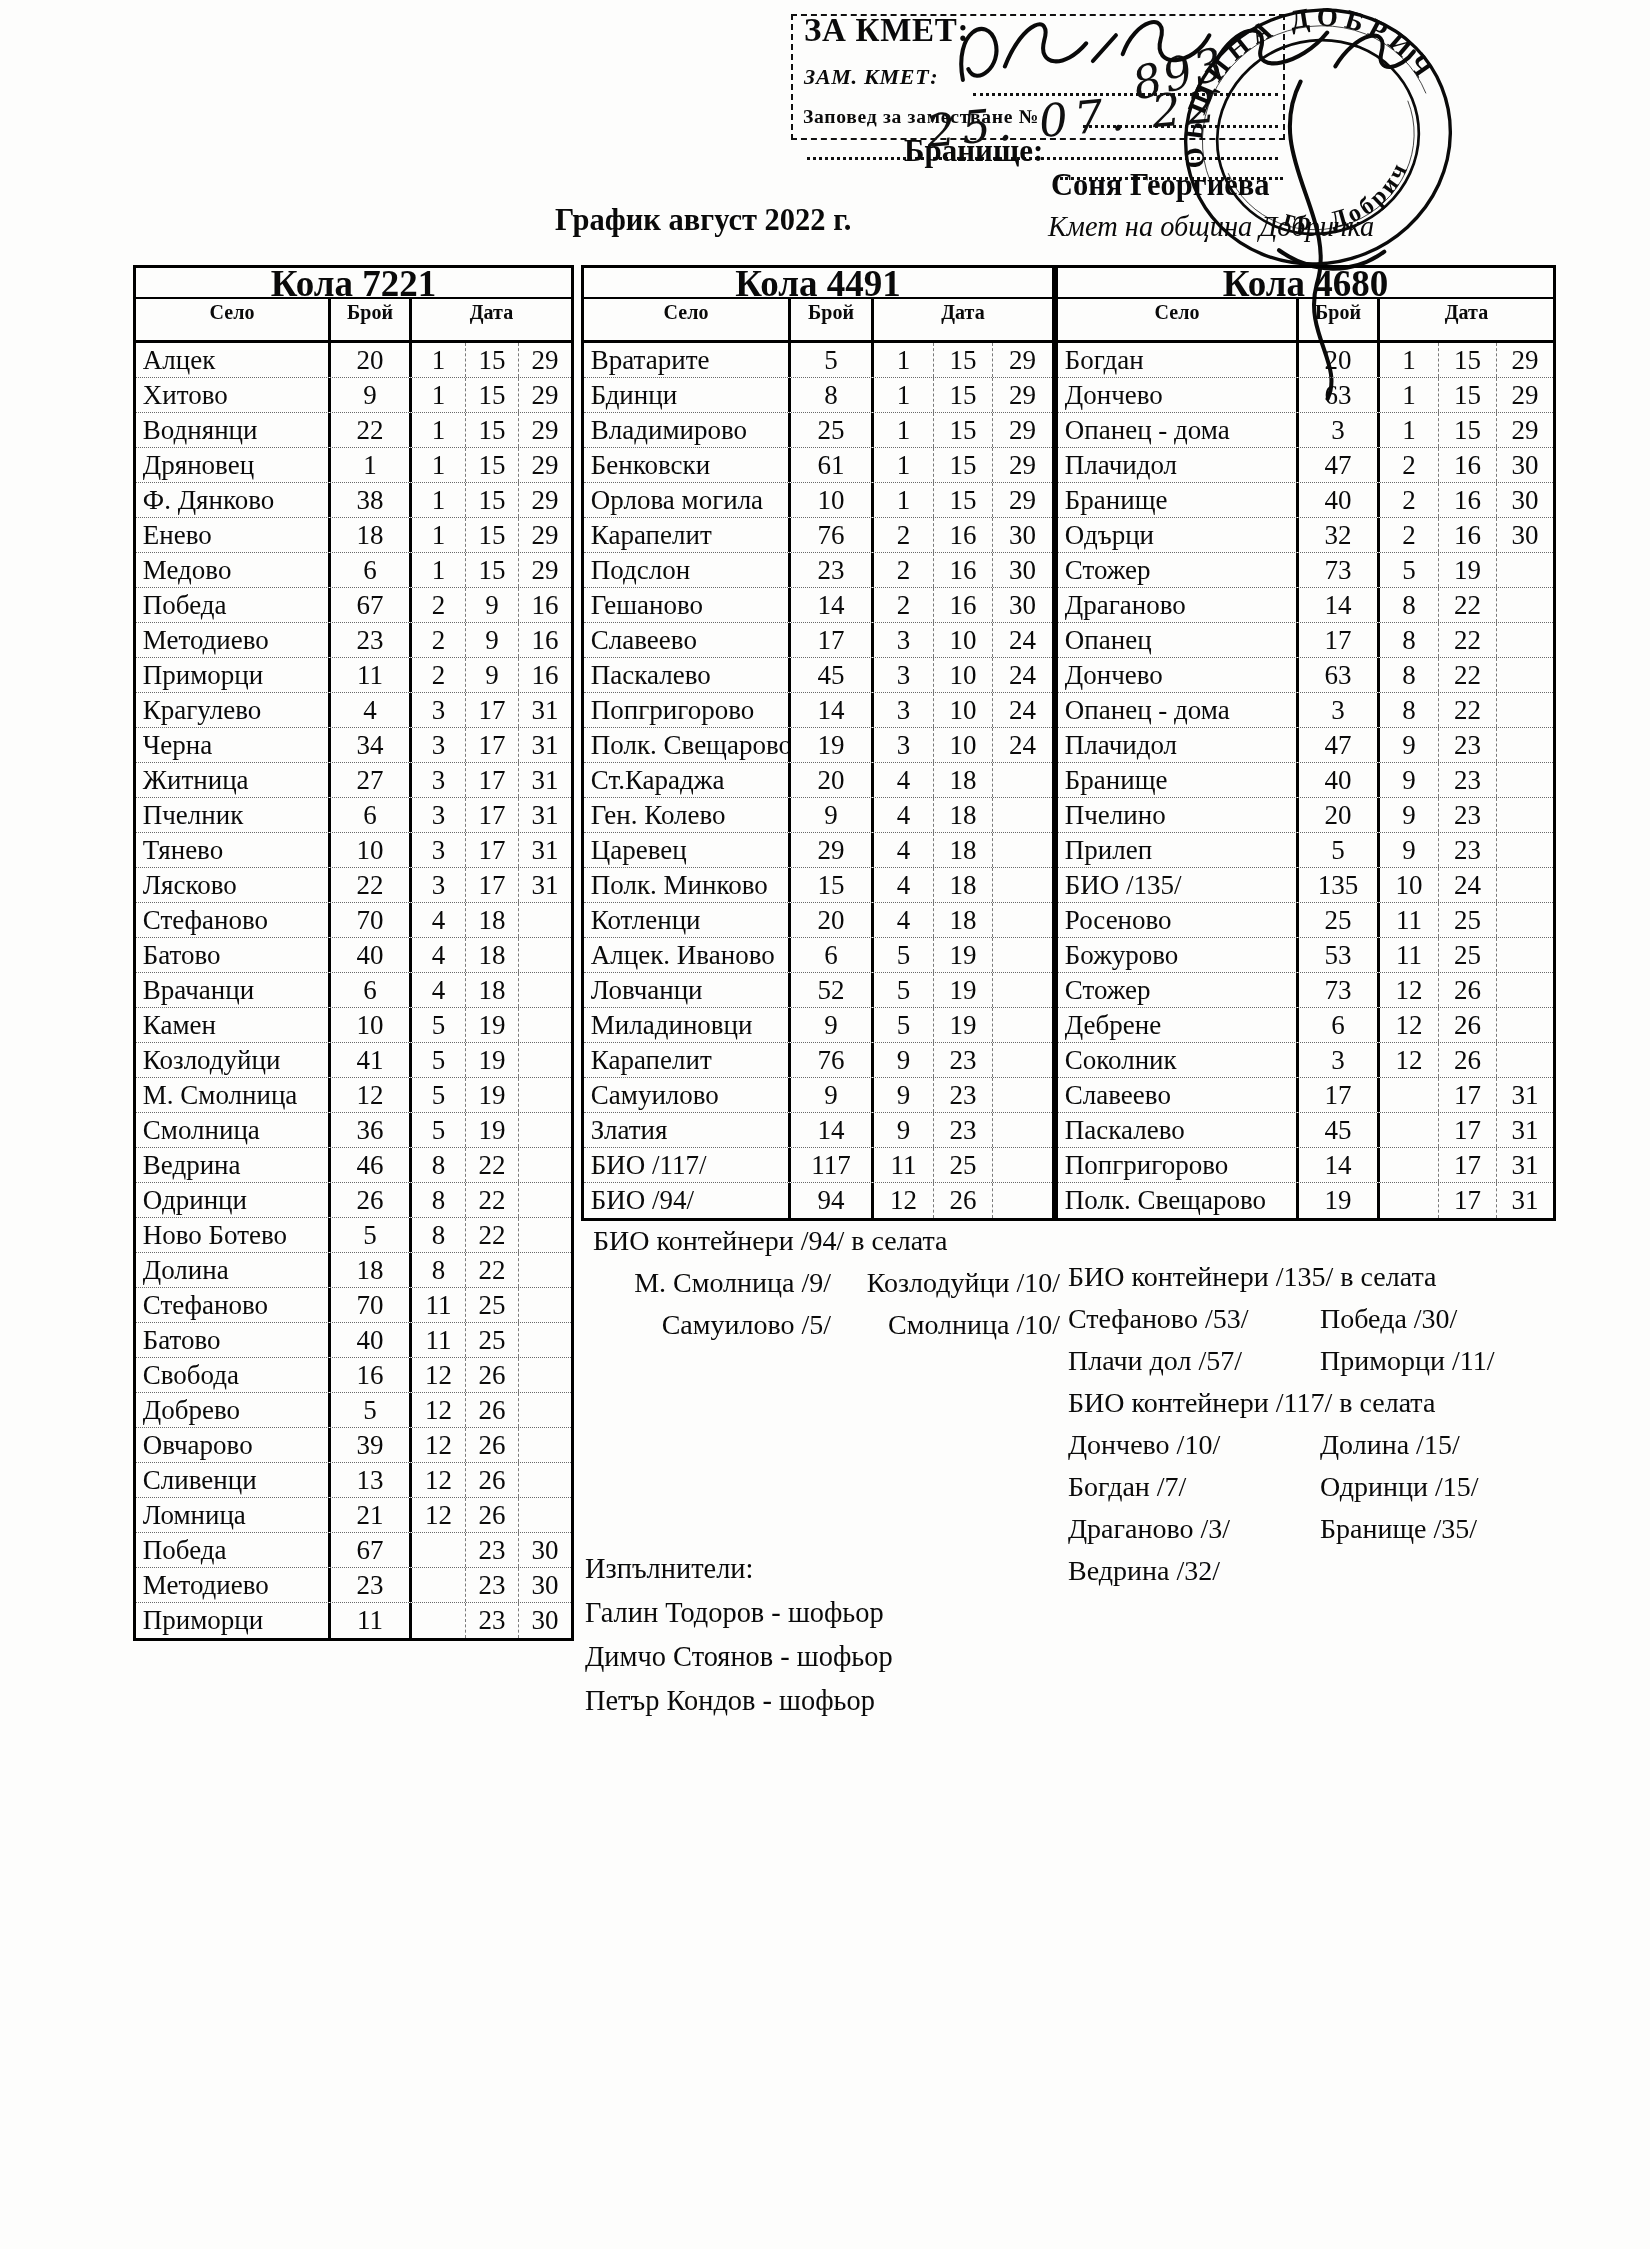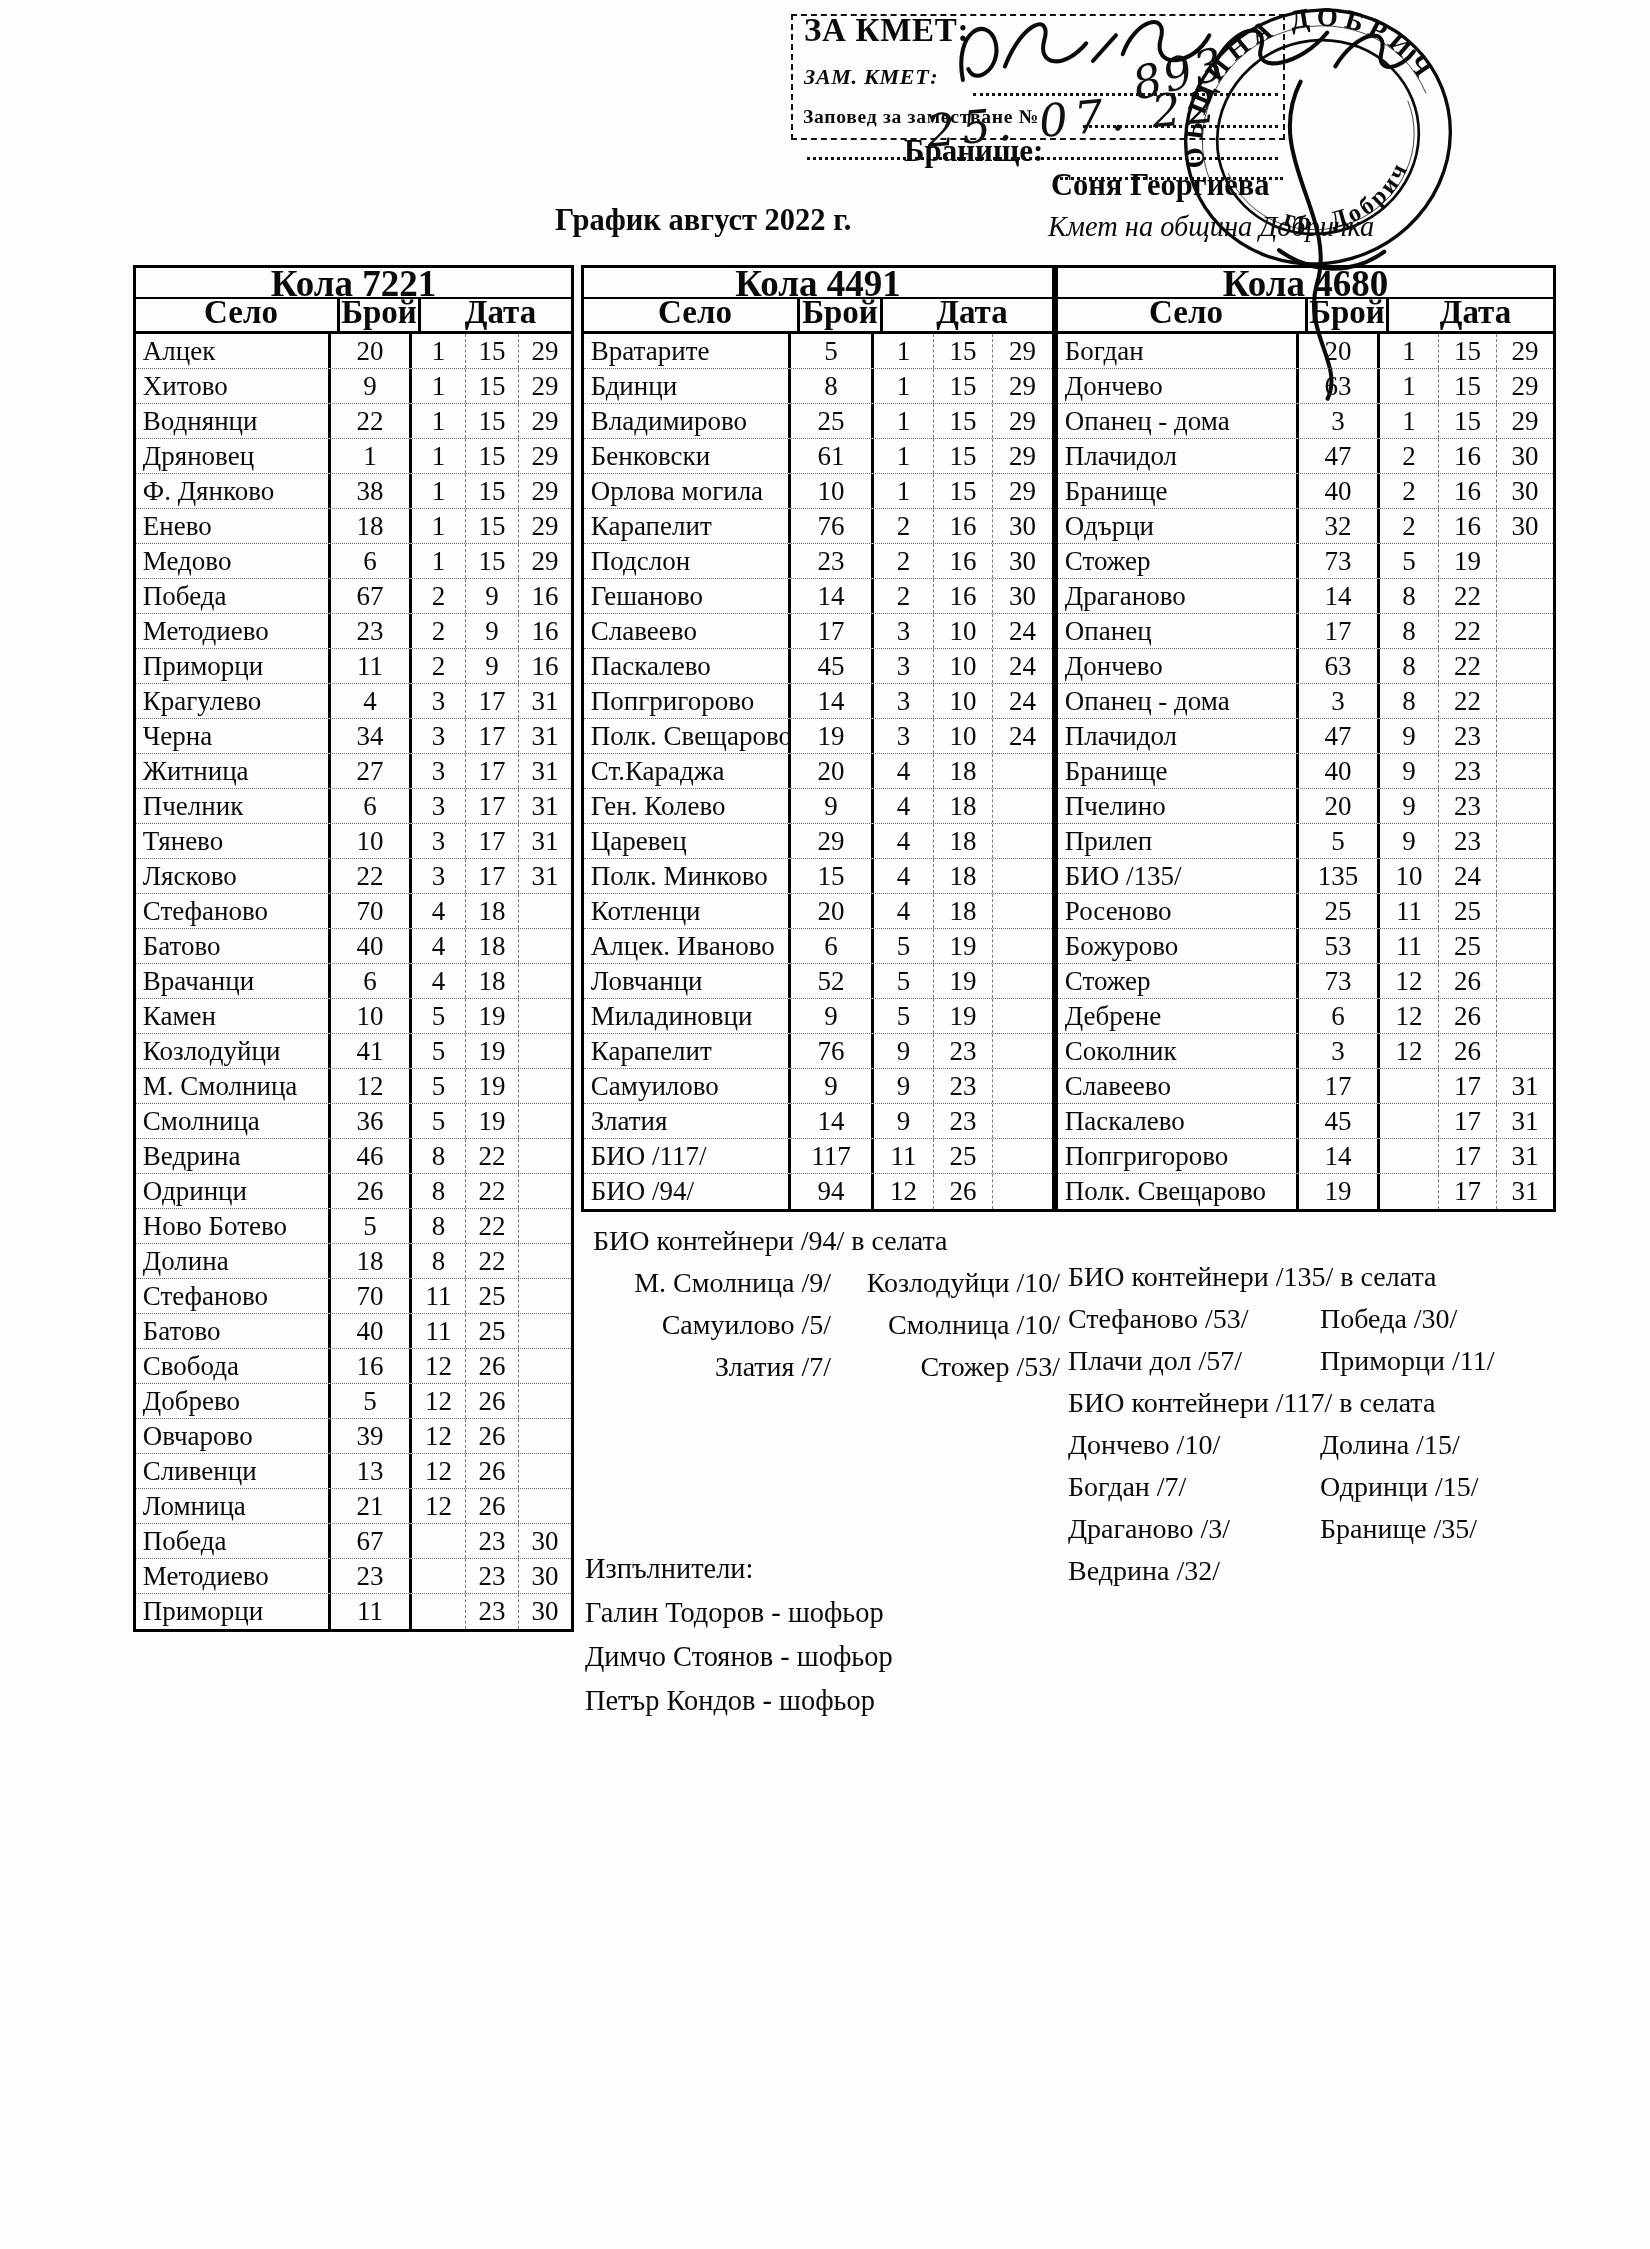--- a/index.html
+++ b/index.html
@@ -29,22 +29,22 @@
   .utvardil{left:904px;top:133px;font-size:31px;font-weight:bold;}
   .approver{left:1051px;top:168px;font-size:30.5px;font-weight:bold;white-space:nowrap;}
   .approver-title{left:1048px;top:211px;font-size:28.4px;font-style:italic;white-space:nowrap;}
   .doc-title{left:555px;top:203px;font-size:30.5px;font-weight:bold;white-space:nowrap;}
 
   
   .tbl{border:3.4px solid #000;background:transparent;box-sizing:border-box;}
   .tbl *{box-sizing:border-box;}
   .ttitle{height:31px;line-height:31px;border-bottom:2.7px solid #000;
           text-align:center;font-weight:bold;font-size:37px;}
-  .thead{display:grid;grid-template-columns:var(--cols);height:35px;
-         border-bottom:3.4px solid #000;font-weight:bold;font-size:33px;line-height:27px;text-align:center;padding-left:9px;}
+  .thead{display:grid;grid-template-columns:var(--cols);height:44px;
+         border-bottom:3.4px solid #000;font-weight:bold;font-size:20px;line-height:27px;text-align:center;}
   .thead .h-name{border-right:3.4px solid #000;}
   .thead .h-count{border-right:3.4px solid #000;}
   .thead .h-data{grid-column:span 3;}
   .trow{display:grid;grid-template-columns:var(--cols);height:35px;
         font-size:27px;line-height:34px;border-bottom:1.4px dotted #6a6a6a;}
   .tbody .trow:last-child{border-bottom:none;}
   .c-name{padding-left:6.8px;border-right:3.4px solid #000;white-space:nowrap;overflow:hidden;}
   .c-count{text-align:center;border-right:3.4px solid #000;}
   .c-date{text-align:center;}
   .c-date.d1,.c-date.d2{border-left:1.4px dashed #7a7a7a;}
@@ -766,24 +766,20 @@
 <div class="abs notes" id="notes-4491">
     <div class="note-line">БИО контейнери /94/ в селата</div>
     <div class="note-pair">
       <span class="np-l">М. Смолница /9/</span>
       <span class="np-r">Козлодуйци /10/</span>
     </div>
     <div class="note-pair">
       <span class="np-l">Самуилово /5/</span>
       <span class="np-r">Смолница /10/</span>
     </div>
-    <div class="note-pair">
-      <span class="np-l">Златия /7/</span>
-      <span class="np-r">Стожер /53/</span>
-    </div>
   </div>
 <div class="abs notes" id="notes-4680">
     <div class="note-line">БИО контейнери /135/ в селата</div>
     <div class="note-pair">
       <span class="np-l">Стефаново /53/</span>
       <span class="np-r">Победа /30/</span>
     </div>
     <div class="note-pair">
       <span class="np-l">Плачи дол /57/</span>
       <span class="np-r">Приморци /11/</span>

